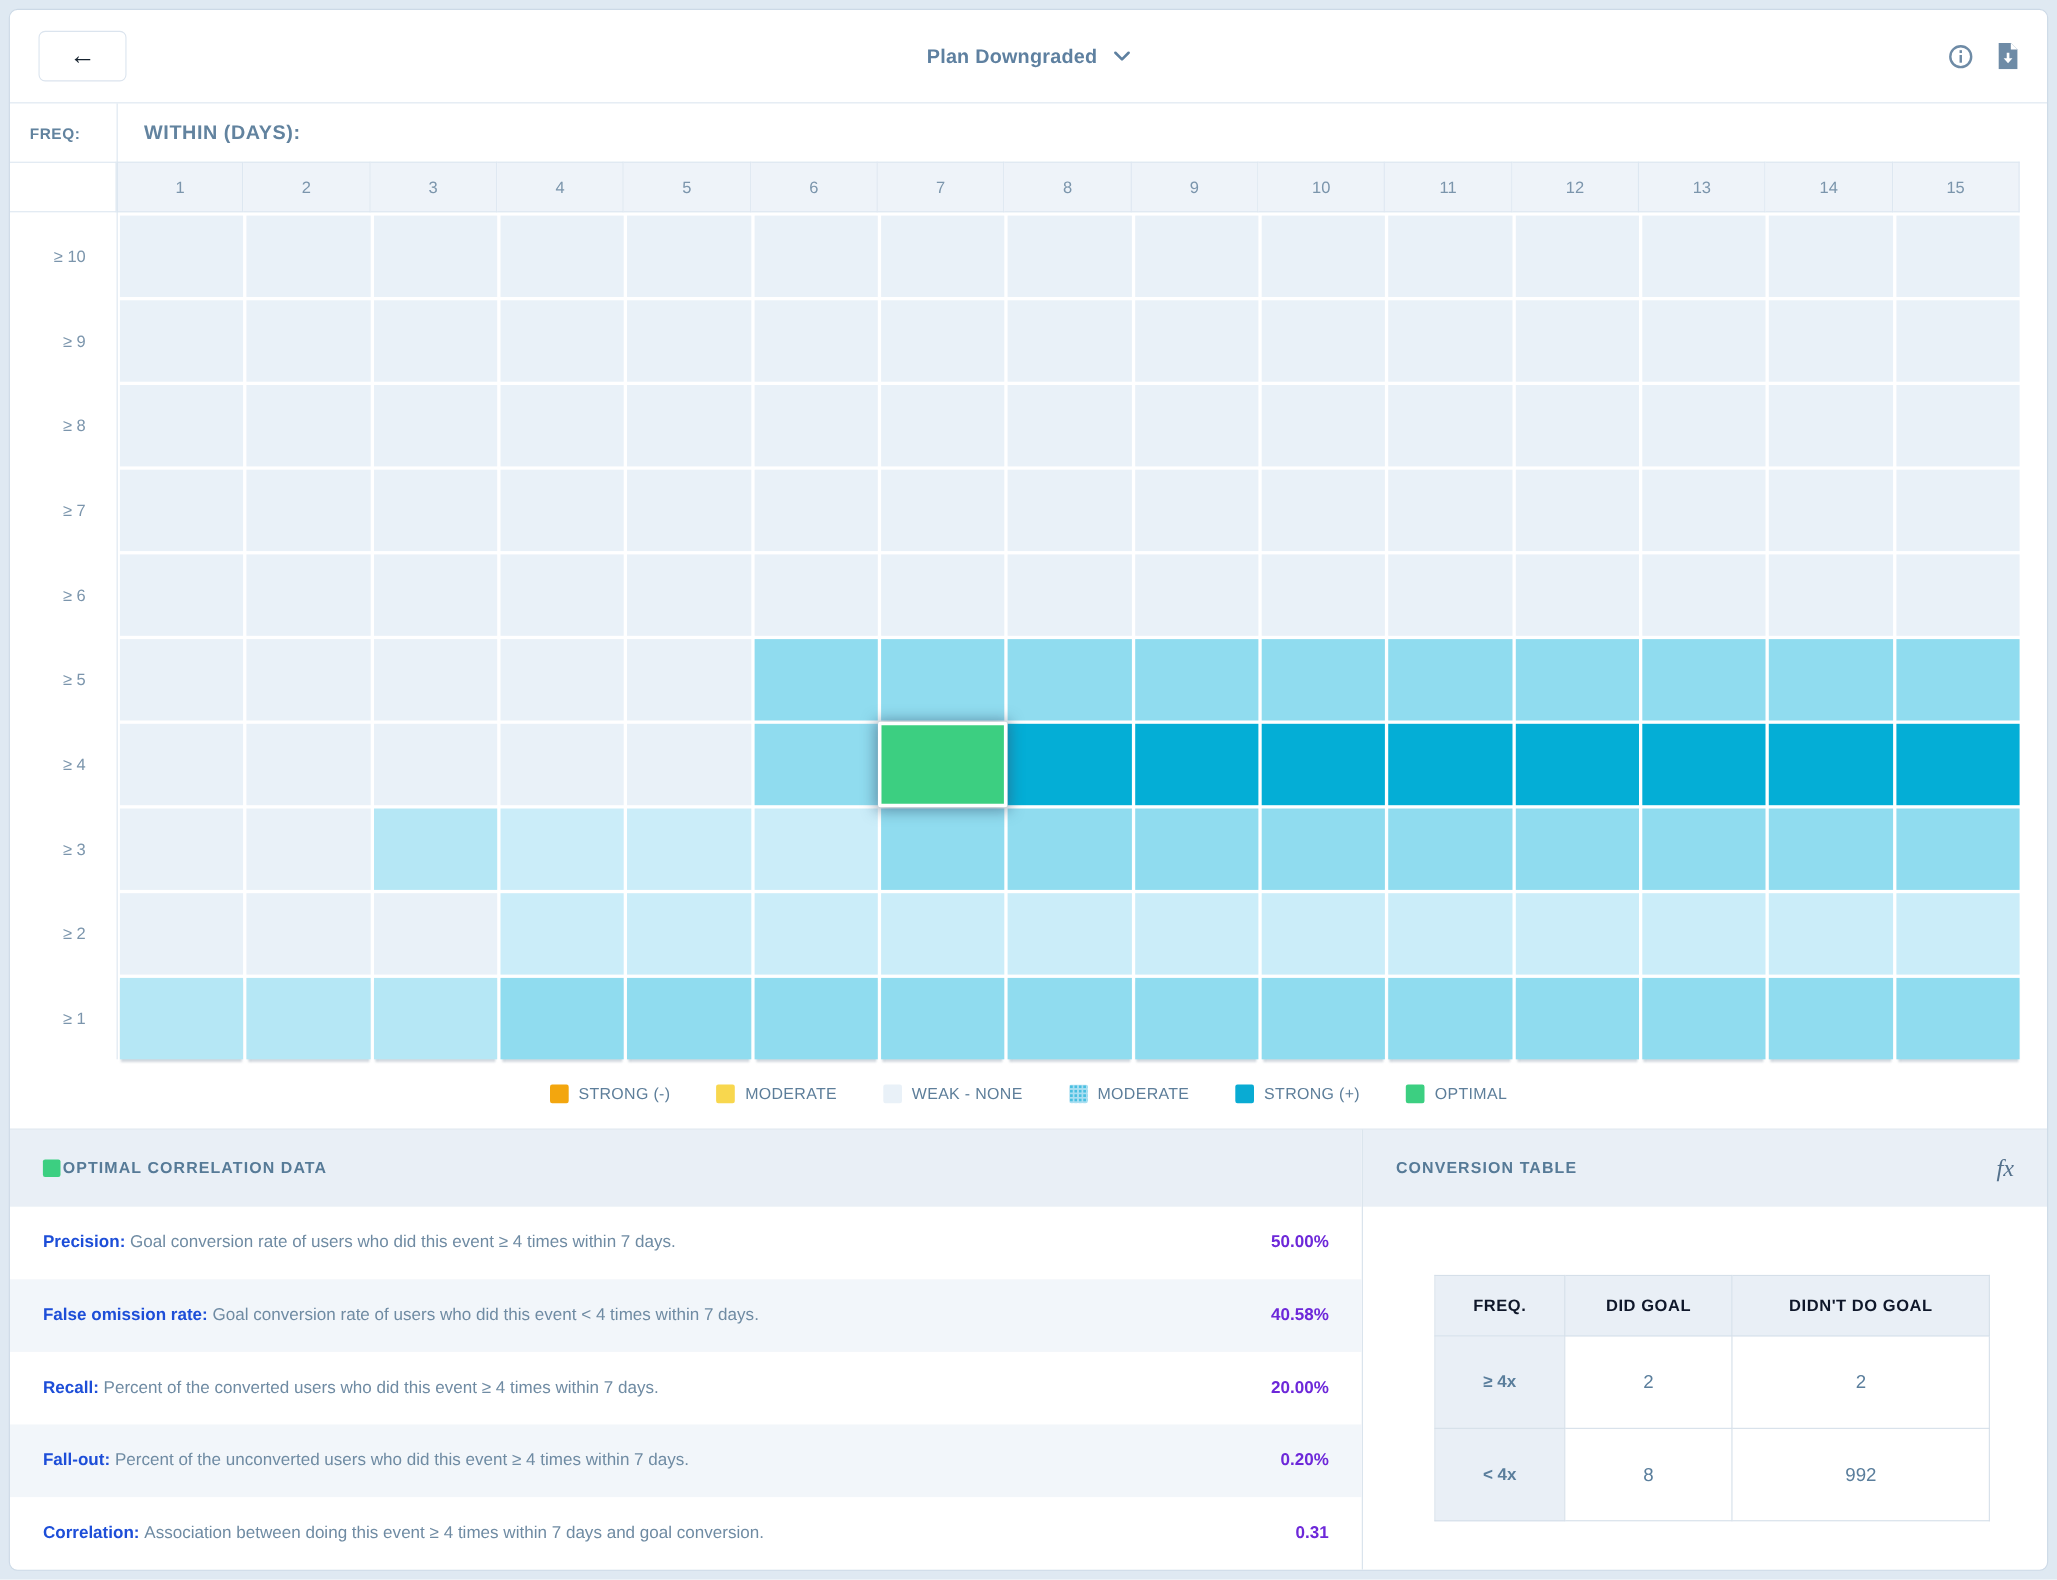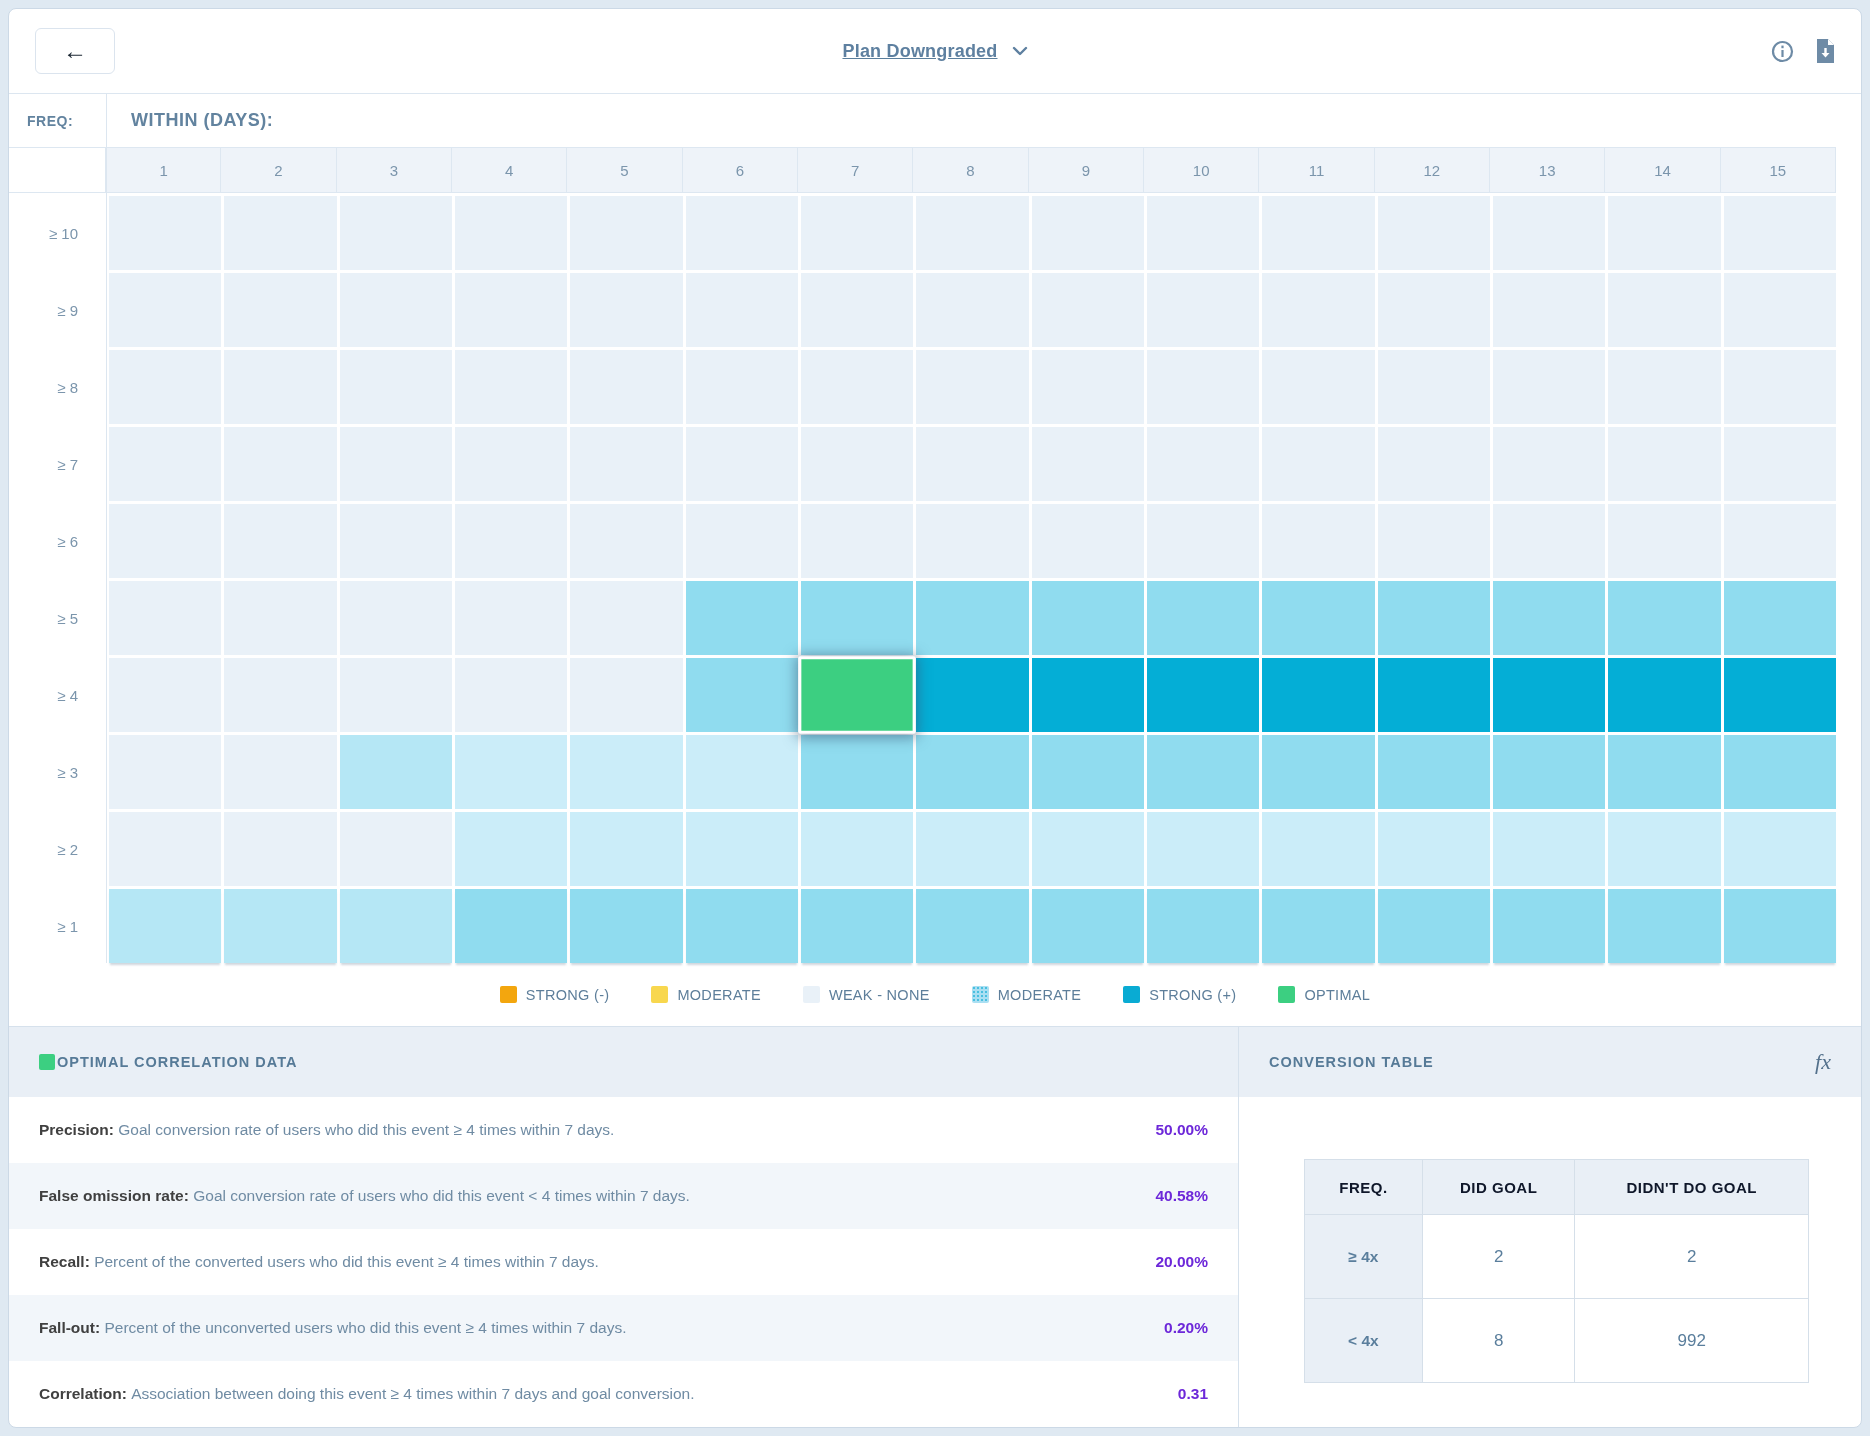--- a/index.html
+++ b/index.html
@@ -23,21 +23,20 @@
   }
   .back-btn {
     width:80px; height:46px; background:#fff; border:1px solid #dbe4ee;
     border-radius:6px; font-size:24px; font-weight:bold; color:#16222e;
     cursor:pointer; line-height:1;
   }
   .title-wrap {
     position:absolute; left:0; right:0; top:0; bottom:0;
     display:flex; align-items:center; justify-content:center; gap:14px;
     pointer-events:none;
-    text-decoration:underline;
   }
   .title-inner { display:flex; align-items:center; gap:14px; cursor:pointer; pointer-events:auto; }
   .page-title { font-size:18px; font-weight:bold; color:#5e80a0; letter-spacing:.2px; }
   .topbar-actions { margin-left:auto; display:flex; align-items:center; gap:22px; }
   .icon-btn { background:none; border:none; cursor:pointer; display:flex; align-items:center; }
 
   
   .hm-wrap { position:relative; }
   .hm-wrap::before {
     content:""; position:absolute; left:97px; top:0; bottom:0; width:1px;
@@ -106,21 +105,21 @@
   .fx-icon {
     margin-left:auto; font-family:"Liberation Serif","DejaVu Serif",serif;
     font-style:italic; font-size:22px; color:#54718c; cursor:pointer;
   }
   .metric-row {
     height:66px; display:flex; align-items:center; padding:0 30px;
     font-size:15.5px;
   }
   .metric-row:nth-child(even) { background:#f2f6fa; }
   .metric-text { color:#6f8ba3; }
-  .metric-label { font-weight:bold; color:#404040; }
+  .metric-label { font-weight:bold; color:#1d4ed8; }
   .metric-value { margin-left:auto; font-weight:bold; color:#6d28d9; }
 
   
   .conv-table {
     margin:62px 0 0 65px; border-collapse:collapse; width:505px;
   }
   .conv-table th, .conv-table td {
     border:1px solid #d5dfe9; text-align:center;
   }
   .conv-table th {

